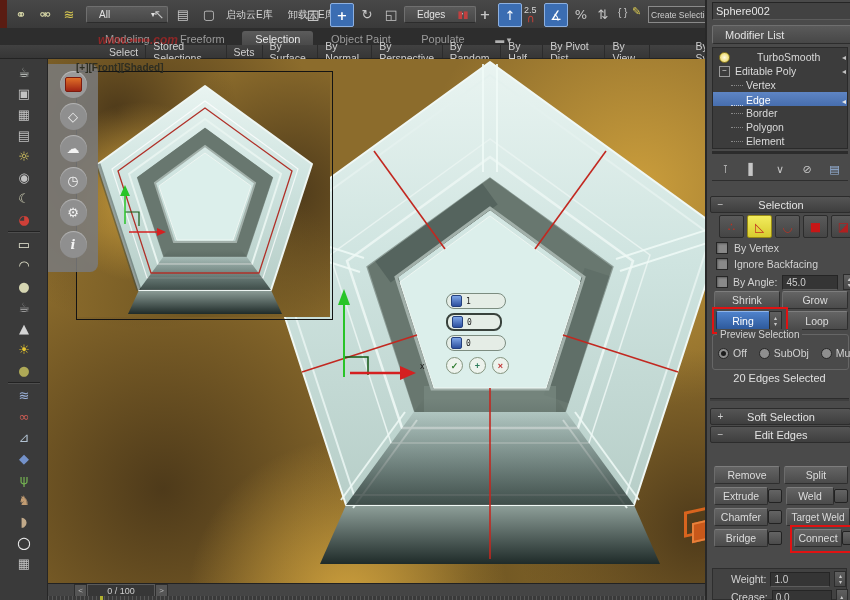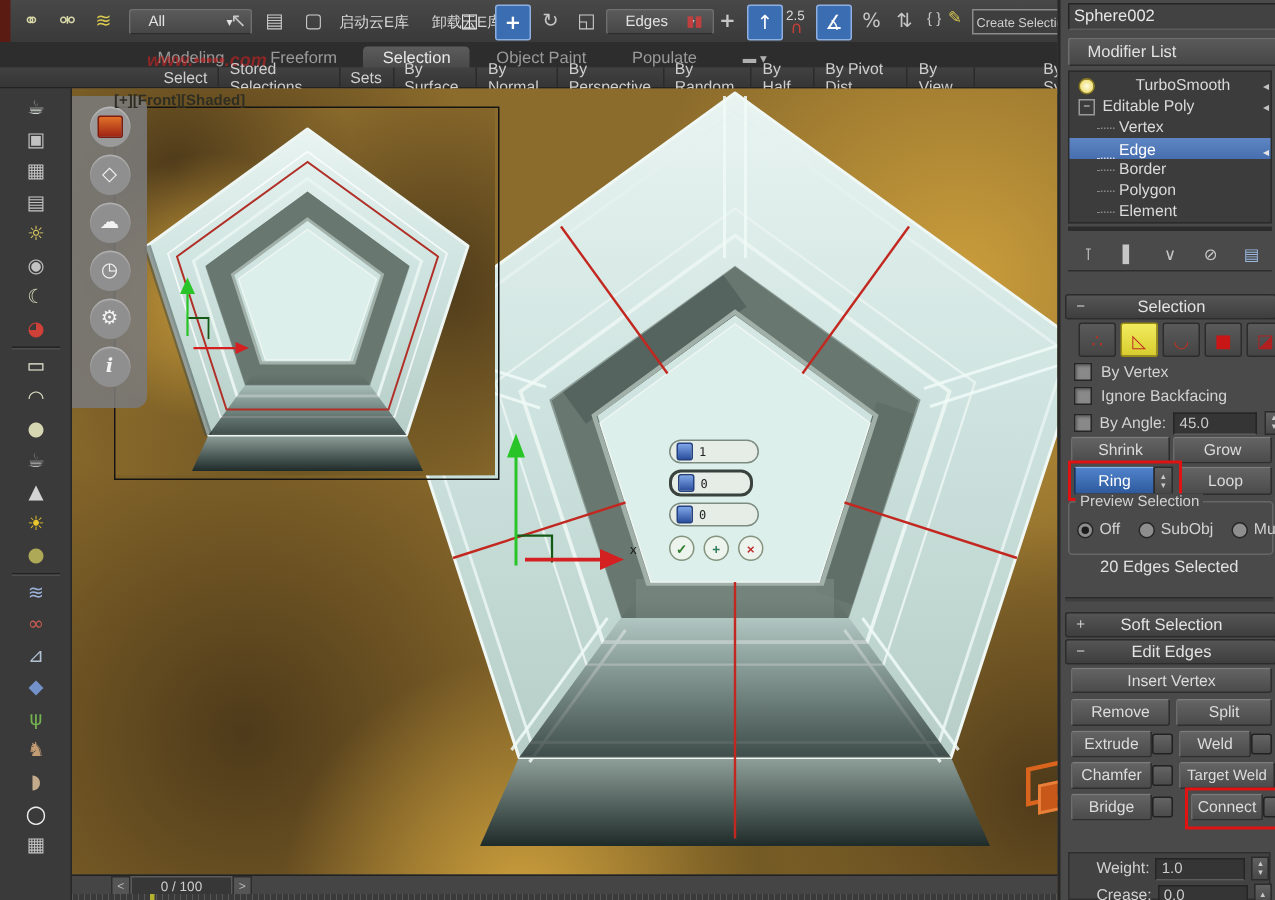--- a/index.html
+++ b/index.html
@@ -421,21 +421,20 @@
     <div class="abs rollhead" style="left:3px;top:408px;width:139px;height:15px;">
       <span class="rtoggle">+</span>
       <span class="rtitle">Soft Selection</span>
     </div>
 
     <div class="abs rollhead" style="left:3px;top:426px;width:139px;height:15px;">
       <span class="rtoggle">−</span>
       <span class="rtitle">Edit Edges</span>
     </div>
 
-    <div class="abs btn" style="left:7px;top:445px;width:132px;height:15px;">Insert Vertex</div>
 
     <div class="abs btn" style="left:7px;top:466px;width:64px;height:16px;">Remove</div>
     <div class="abs btn" style="left:77px;top:466px;width:62px;height:16px;">Split</div>
 
     <div class="abs btn" style="left:7px;top:487px;width:52px;height:16px;">Extrude</div>
     <div class="abs sqset gray" style="left:61px;top:489px;"></div>
     <div class="abs btn" style="left:79px;top:487px;width:46px;height:16px;">Weld</div>
     <div class="abs sqset gray" style="left:127px;top:489px;"></div>
 
     <div class="abs btn" style="left:7px;top:508px;width:52px;height:16px;">Chamfer</div>

